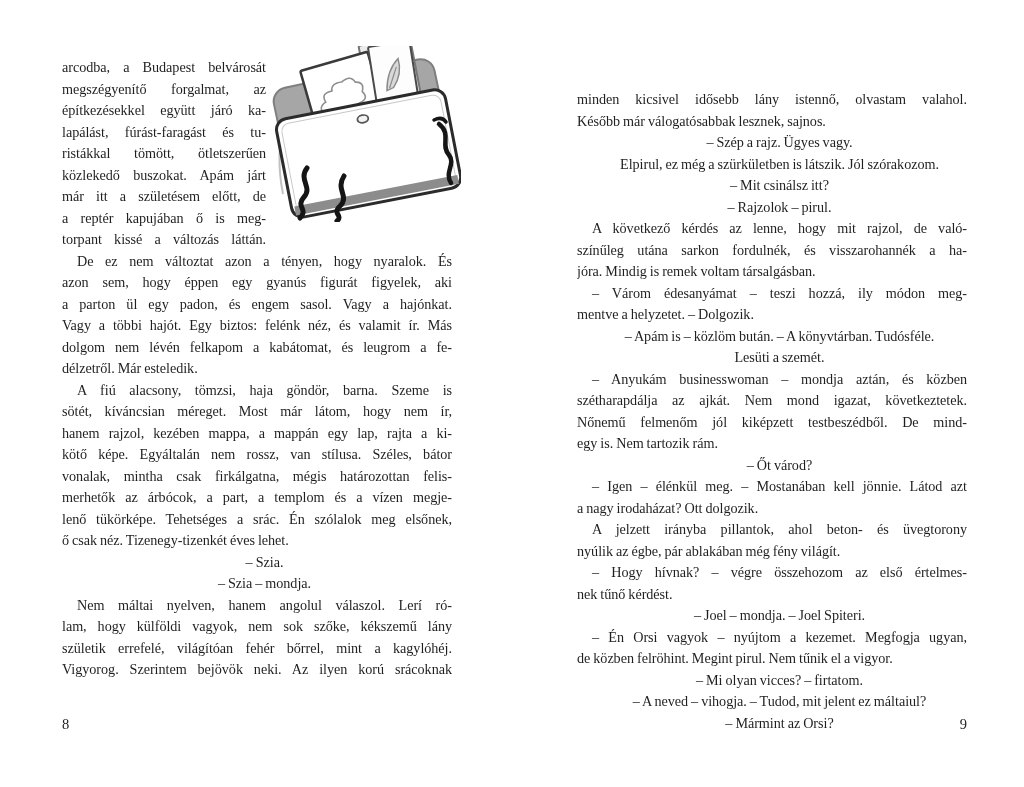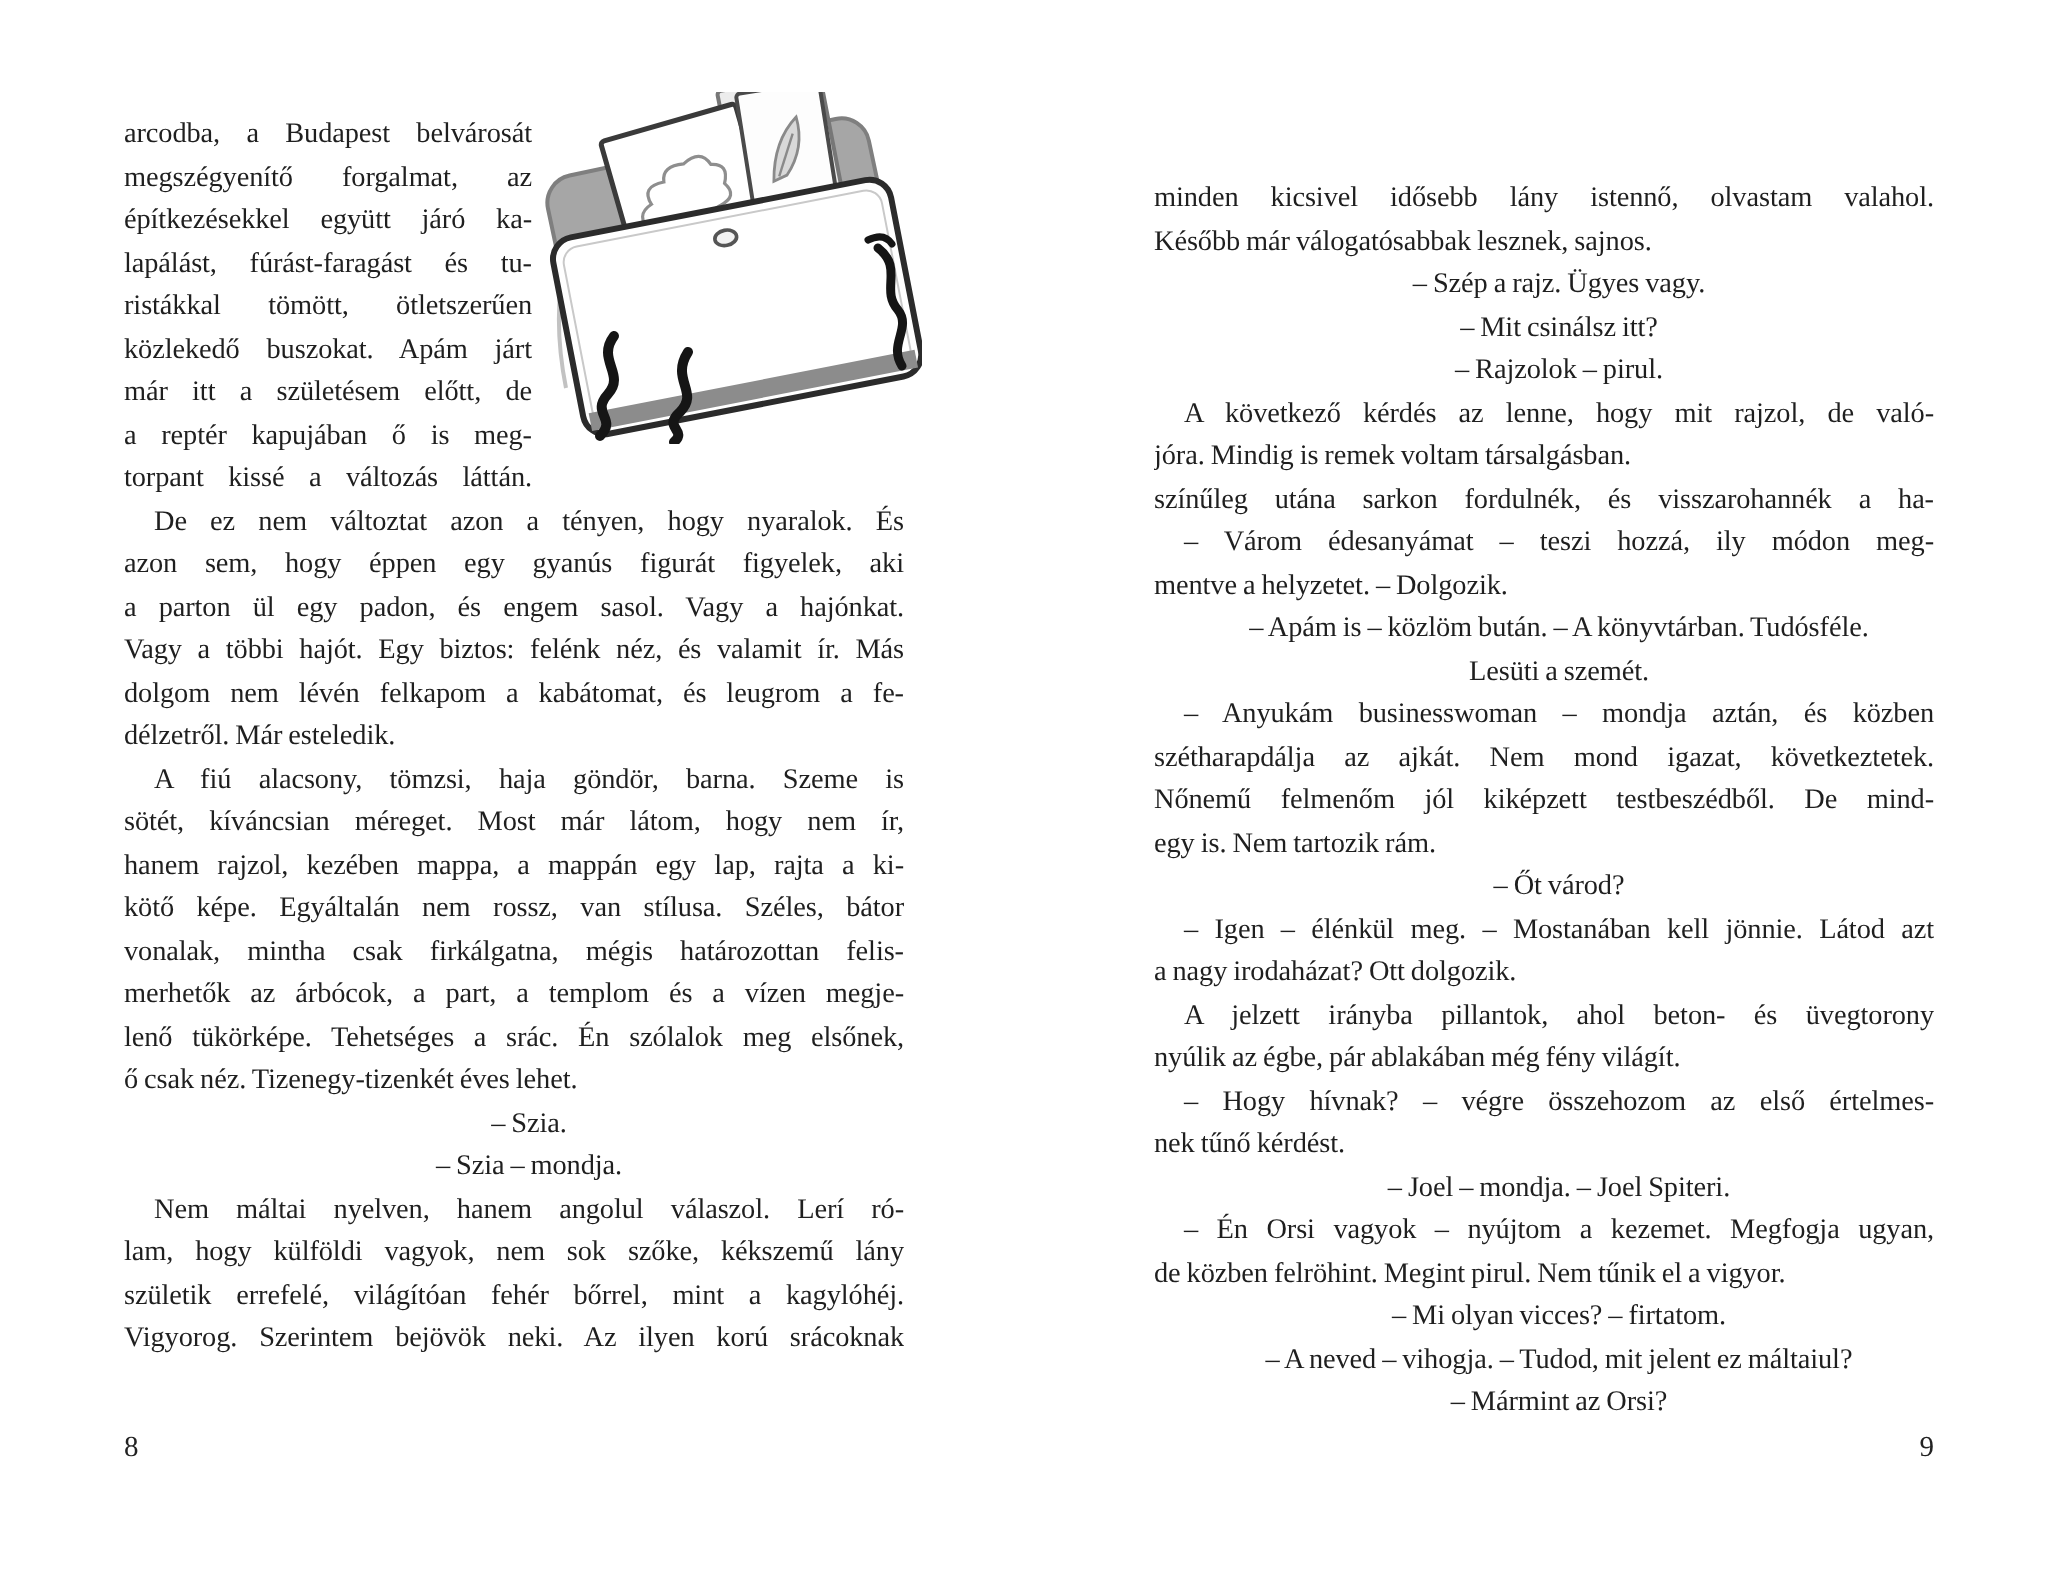--- a/index.html
+++ b/index.html
@@ -96,25 +96,26 @@
     <path d="M168,78 C181,88 169,99 178,109 C185,118 173,126 180,137" fill="none" stroke="#151515" stroke-width="4.5" stroke-linecap="round"></path>
     <path d="M163,74 q8,-4 12,2" fill="none" stroke="#151515" stroke-width="3.5" stroke-linecap="round"></path>
   </svg>
 </div>
 
 <div class="page-col" id="right-col">
   <div id="right-lines">
       <div class="line just">minden kicsivel idősebb lány istennő, olvastam valahol.</div>
       <div class="line">Később már válogatósabbak lesznek, sajnos.</div>
       <div class="line ind">– Szép a rajz. Ügyes vagy.</div>
+      <div class="line ind">Elpirul, ez még a szürkületben is látszik. Jól szórakozom.</div>
       <div class="line ind">– Mit csinálsz itt?</div>
       <div class="line ind">– Rajzolok – pirul.</div>
       <div class="line just ind">A következő kérdés az lenne, hogy mit rajzol, de való-</div>
+      <div class="line just">színűleg utána sarkon fordulnék, és visszarohannék a ha-</div>
       <div class="line">jóra. Mindig is remek voltam társalgásban.</div>
-      <div class="line just">színűleg utána sarkon fordulnék, és visszarohannék a ha-</div>
       <div class="line just ind">– Várom édesanyámat – teszi hozzá, ily módon meg-</div>
       <div class="line">mentve a helyzetet. – Dolgozik.</div>
       <div class="line ind">– Apám is – közlöm bután. – A könyvtárban. Tudósféle.</div>
       <div class="line ind">Lesüti a szemét.</div>
       <div class="line just ind">– Anyukám businesswoman – mondja aztán, és közben</div>
       <div class="line just">szétharapdálja az ajkát. Nem mond igazat, következtetek.</div>
       <div class="line just">Nőnemű felmenőm jól kiképzett testbeszédből. De mind-</div>
       <div class="line">egy is. Nem tartozik rám.</div>
       <div class="line ind">– Őt várod?</div>
       <div class="line just ind">– Igen – élénkül meg. – Mostanában kell jönnie. Látod azt</div>

